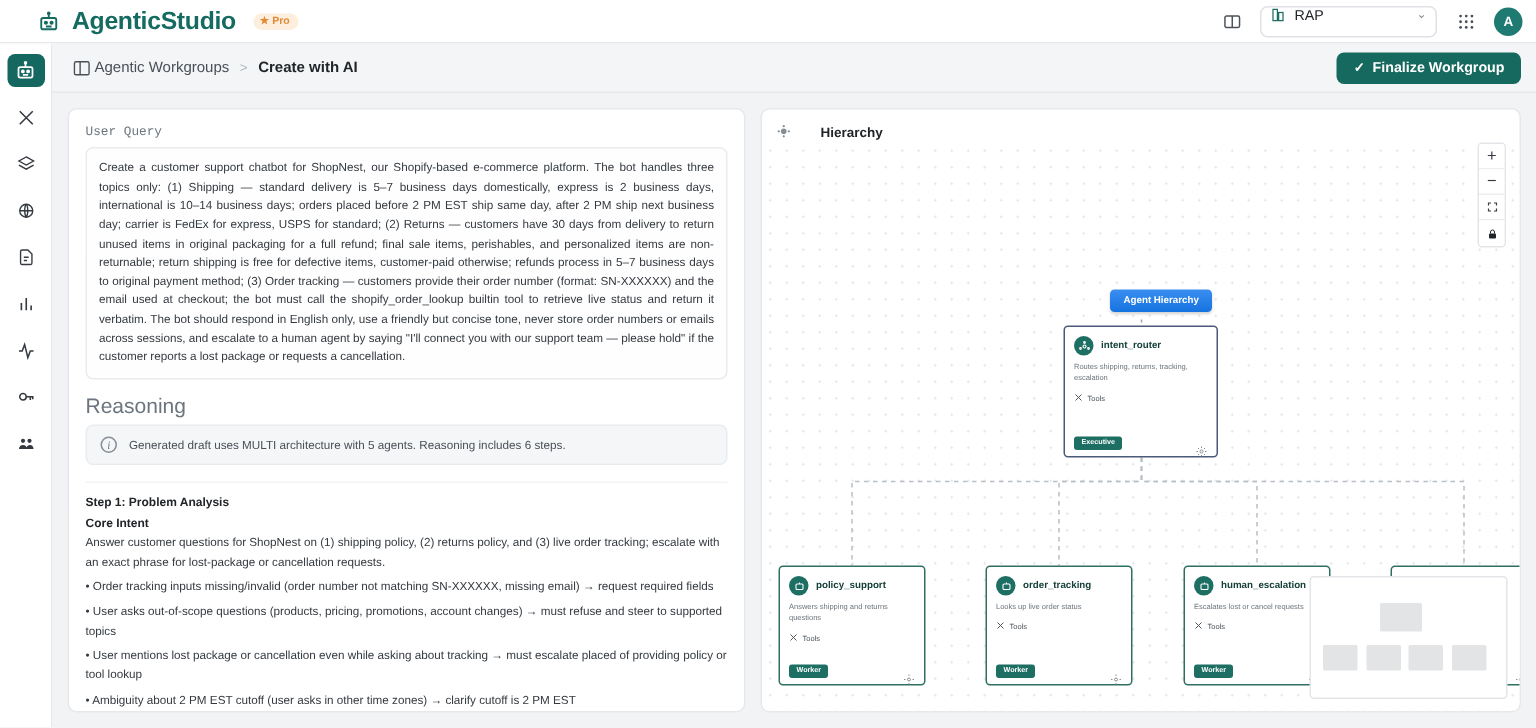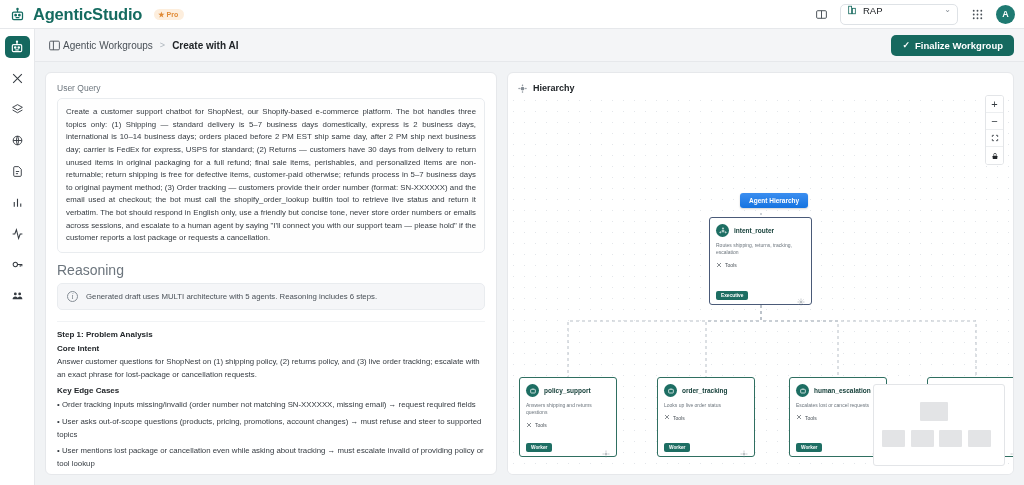--- a/index.html
+++ b/index.html
@@ -11,21 +11,21 @@
     color: #212529;
   }
   #app { position: relative; width: 1024px; height: 485px; }
 
   
   .topbar {
     position: absolute; top: 0; left: 0; width: 1024px; height: 29px;
     background: #ffffff; border-bottom: 1px solid #e6e8eb;
     display: flex; align-items: center;
   }
-  .brand { display: flex; align-items: center; gap: 7px; padding-left: 9px; }
+  .brand { display: flex; align-items: center; gap: 7px; padding-left: 24px; }
   .brand-mark {
     width: 17px; height: 17px; color: #136b61;
     display: flex; align-items: center; justify-content: center;
   }
   .brand-name {
     font-size: 16.5px; font-weight: bold; color: #156b60;
     letter-spacing: -0.2px;
   }
   .pro-badge {
     margin-left: 5px; background: #fdeedd; color: #e08a35;
@@ -94,21 +94,21 @@
     position: absolute; top: 62px; left: 35px; width: 989px; height: 423px;
     background: #f1f3f5; padding: 10px; display: flex; gap: 10px;
   }
 
   
   .left-card {
     width: 452px; height: 403px; background: #fff;
     border: 1px solid #e6e8eb; border-radius: 6px;
     padding: 10px 11px; overflow: hidden;
   }
-  .field-label { font-size: 8.5px; color: #6c757d; margin-bottom: 5px; }
+  .field-label { font-size: 8.5px; color: #6c757d; margin-bottom: 5px; font-family: Liberation Mono, monospace; }
   .query-box {
     border: 1px solid #e9ecef; border-radius: 5px; background: #fefefe;
     padding: 7px 8px; font-size: 7.8px; line-height: 1.62; color: #343a40;
     text-align: justify;
   }
   .reasoning-label { font-size: 14px; color: #6c757d; margin: 9px 0 5px; }
   .info-box {
     background: #f5f6f8; border: 1px solid #e9ecef; border-radius: 5px;
     padding: 7px 9px; display: flex; align-items: center; gap: 8px;
   }
@@ -125,21 +125,21 @@
   .body-text { font-size: 7.8px; line-height: 1.63; color: #343a40; }
   .bullet { font-size: 7.8px; line-height: 1.63; color: #343a40; margin-top: 4px; }
 
   
   .right-card {
     flex: 1; height: 403px; background: #fff;
     border: 1px solid #e6e8eb; border-radius: 6px;
     position: relative; overflow: hidden;
   }
   .canvas-head {
-    height: 22px; display: flex; align-items: center; gap: 6px;
+    height: 22px; display: flex; align-items: center; gap: 20px;
     padding: 0 10px; padding-top: 8px;
   }
   .canvas-title { font-size: 9px; font-weight: bold; color: #212529; }
   .flow {
     position: absolute; top: 22px; left: 0; right: 0; bottom: 0;
     background:
       radial-gradient(#e3e6ea 0.7px, transparent 0.7px);
     background-size: 11px 11px;
     background-color: #ffffff;
   }
@@ -349,24 +349,23 @@
       <div class="reasoning-label">Reasoning</div>
       <div class="info-box">
         <span class="info-icon">i</span>
         <span class="info-text">Generated draft uses MULTI architecture with 5 agents. Reasoning includes 6 steps.</span>
       </div>
 
       <div class="steps">
         <div class="step-title">Step 1: Problem Analysis</div>
         <div class="sub-head">Core Intent</div>
         <div class="body-text">Answer customer questions for ShopNest on (1) shipping policy, (2) returns policy, and (3) live order tracking; escalate with an exact phrase for lost-package or cancellation requests.</div>
-        <div class="sub-head">Key Edge Cases</div>
         <div class="bullet">• Order tracking inputs missing/invalid (order number not matching SN-XXXXXX, missing email) → request required fields</div>
         <div class="bullet">• User asks out-of-scope questions (products, pricing, promotions, account changes) → must refuse and steer to supported topics</div>
-        <div class="bullet">• User mentions lost package or cancellation even while asking about tracking → must escalate invalid of providing policy or tool lookup</div>
+        <div class="bullet">• User mentions lost package or cancellation even while asking about tracking → must escalate placed of providing policy or tool lookup</div>
         <div class="bullet">• Ambiguity about 2 PM EST cutoff (user asks in other time zones) → clarify cutoff is 2 PM EST</div>
 
       </div>
     </div>
 
     <div class="right-card">
       <div class="canvas-head">
         <span>
           <svg width="9" height="9" viewBox="0 0 24 24" fill="#868e96">
             <circle cx="12" cy="12" r="5"></circle>

